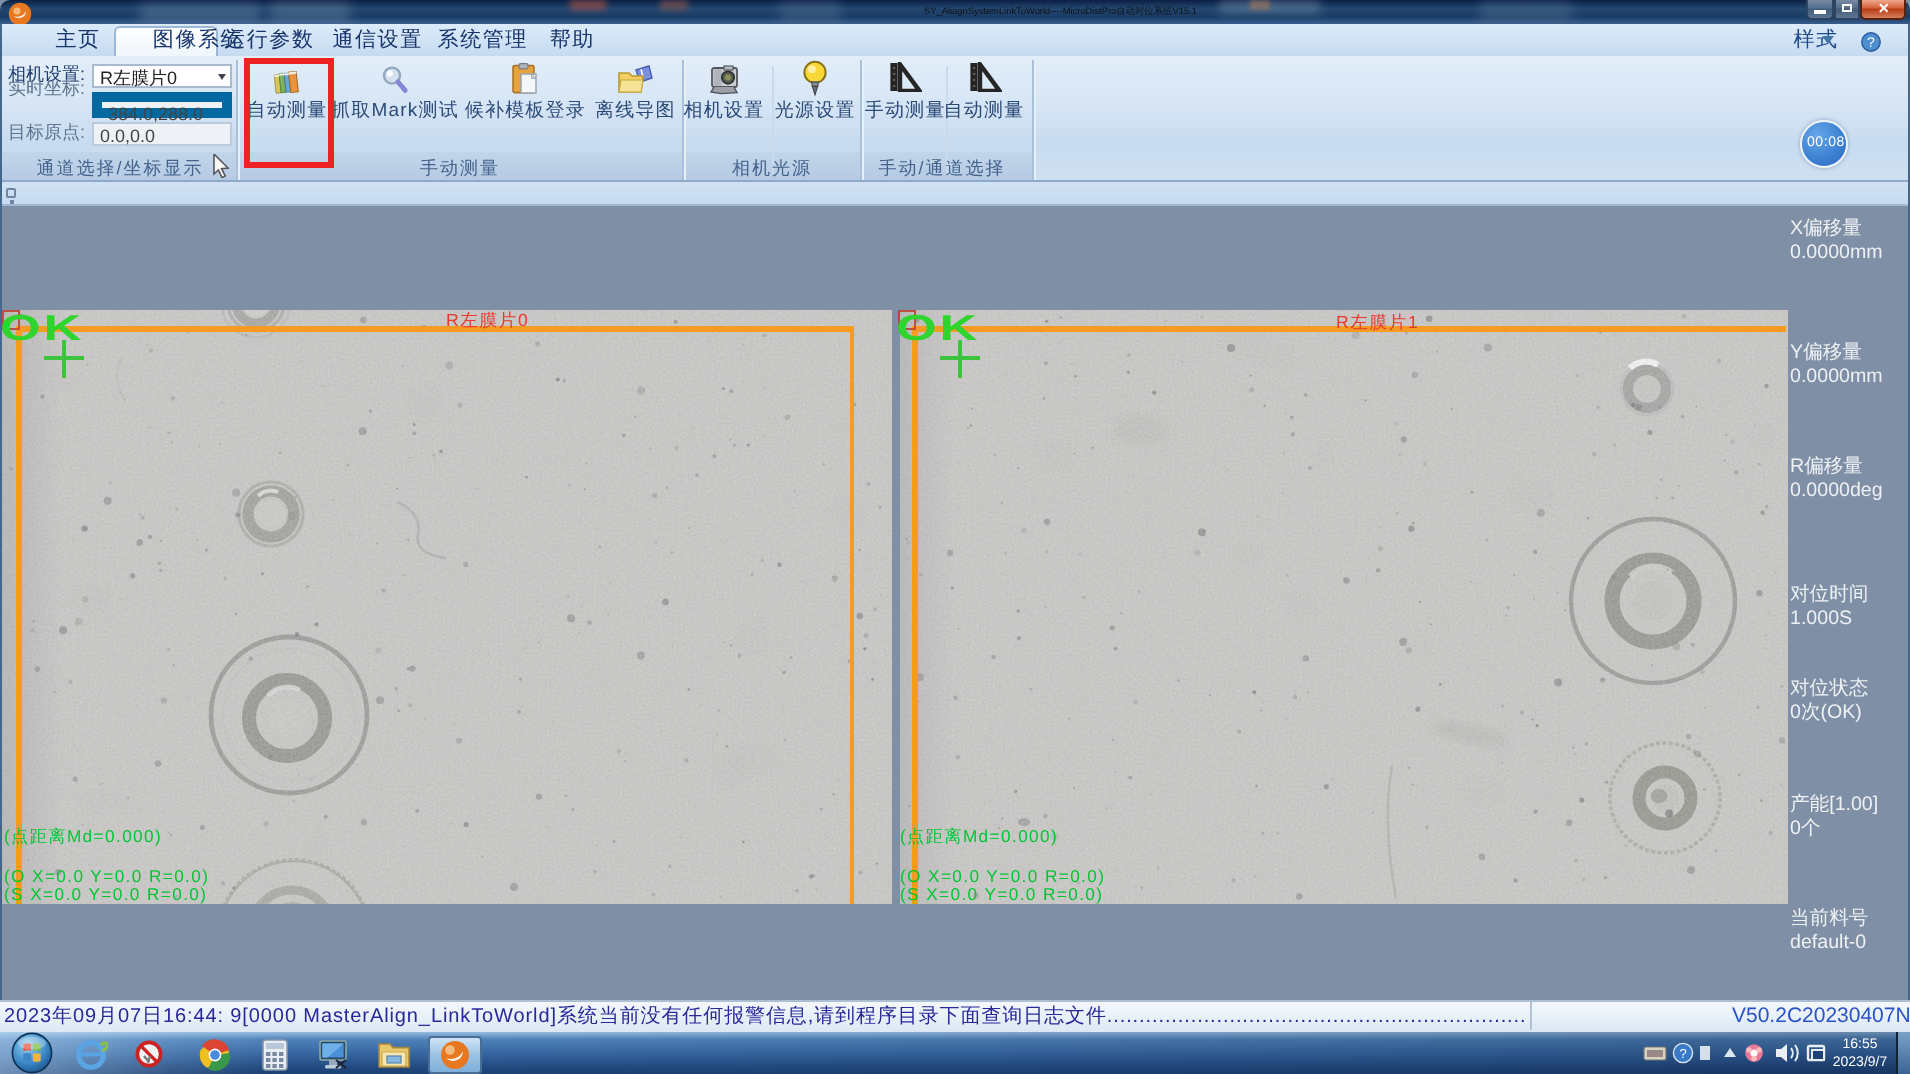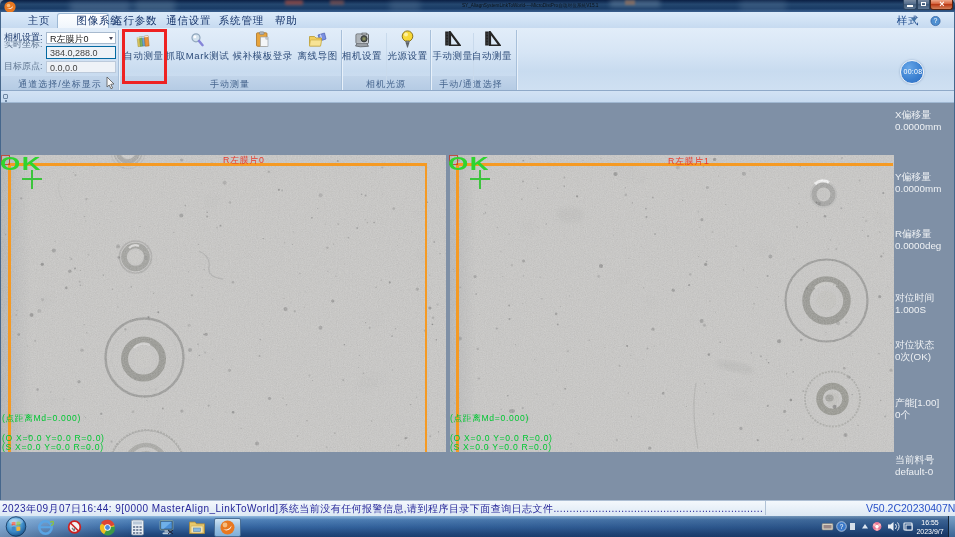--- a/index.html
+++ b/index.html
@@ -634,21 +634,21 @@
 <svg class="abs" style="left:106px;top:77px" width="9" height="12" viewBox="0 0 9 12">
       <path d="M1 0 L8 7 L4.8 7.3 L6.6 11 L5 11.8 L3.2 8 L1 10z" fill="#f8f8f8" stroke="#555" stroke-width="0.8"></path>
     </svg>
 <div class="glabel" style="left:190px;width:80px">手动测量</div>
 <div class="glabel" style="left:346px;width:80px">相机光源</div>
 <div class="glabel" style="left:416px;width:110px">手动/通道选择</div>
 <div class="fieldlab" style="top:31px;color:#1f3c6e">相机设置:</div>
 <div class="fieldlab" style="top:38px;color:#5f7590">实时坐标:</div>
 <div class="fieldlab" style="top:60px;color:#5f7590">目标原点:</div>
 <div class="fieldbox" style="top:31.5px;background:#fff;border:1px solid #a8bace;color:#222">R左膜片0<span style="position:absolute;right:2.5px;top:4.5px;width:0;height:0;border-left:2.8px solid transparent;border-right:2.8px solid transparent;border-top:3.6px solid #445"></span></div>
-<div class="fieldbox" style="top:46px;background:#eef2f7;border:1px solid #0369a1;color:#444">384.0,288.0</div>
+<div class="fieldbox" style="top:46px;background:#eef2f7;border:5px solid #0369a1;color:#444">384.0,288.0</div>
 <div class="fieldbox" style="top:60.5px;background:#eef2f7;border:1px solid #bccadb;color:#444">0.0,0.0</div>
 <div style="position:absolute;left:135.5px;top:33px;width:16px;height:15px"><svg width="16" height="15" viewBox="0 0 16 15">
         <g transform="rotate(-6 8 9)">
 <rect x="1.6" y="3.8" width="2.5" height="9.2" fill="#d9c55c" stroke="#9a8a3a" stroke-width="0.4"></rect>
 <rect x="4.1" y="3.4" width="2.5" height="9.6" fill="#7cb35c" stroke="#4e7e34" stroke-width="0.4"></rect>
 <rect x="6.6" y="3.6" width="2.3" height="9.4" fill="#6ba6d9" stroke="#3f6e9e" stroke-width="0.4"></rect>
 <rect x="8.9" y="3.2" width="3.8" height="10.2" fill="#e8943c" stroke="#a86418" stroke-width="0.5"></rect>
 <rect x="1.6" y="3.8" width="2.5" height="1" fill="#f2eedd"></rect>
 <rect x="4.1" y="3.4" width="2.5" height="1" fill="#eef4ea"></rect>
 <rect x="6.6" y="3.6" width="2.3" height="1" fill="#e9f0f6"></rect>

